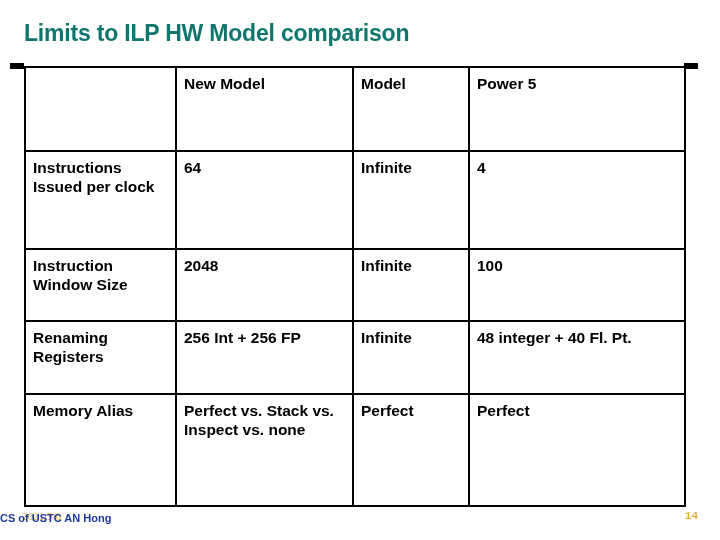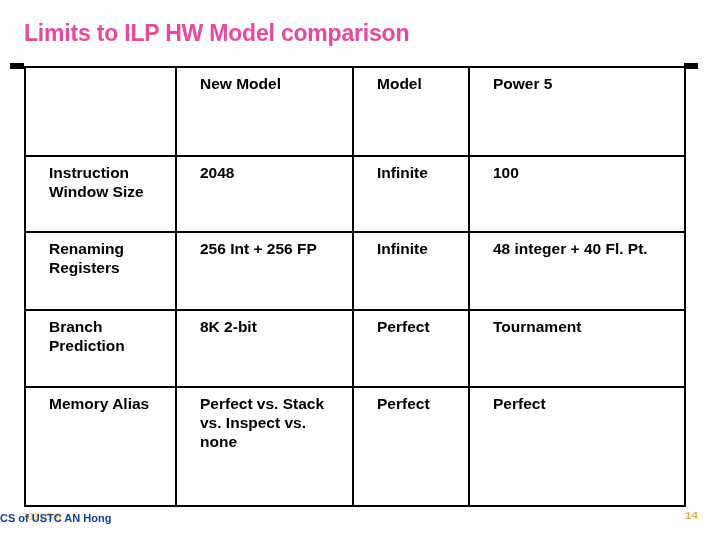--- a/index.html
+++ b/index.html
@@ -15,21 +15,21 @@
     position: relative;
   }
 
   
   #slide-title {
     position: absolute;
     left: 24px;
     top: 20px;
     font-size: 23px;
     font-weight: bold;
-    color: #ec4899;
+    color: #0f766e;
     letter-spacing: -0.2px;
     white-space: nowrap;
   }
 
   
   #table-wrap {
     position: absolute;
     left: 24px;
     top: 66px;
     width: 660px;
@@ -50,21 +50,21 @@
   table#spec-table {
     border-collapse: collapse;
     width: 660px;
     height: 441px;
     table-layout: fixed;
   }
   table#spec-table td,
   table#spec-table th {
     border: 2px solid #000000;
     vertical-align: top;
-    padding: 7px 6px 4px 23px;
+    padding: 7px 6px 4px 7px;
     font-size: 15.5px;
     font-weight: bold;
     color: #000000;
     line-height: 1.22;
     text-align: left;
   }
   
   col.c0 { width: 151px; }
   col.c1 { width: 177px; }
   col.c2 { width: 116px; }
@@ -134,41 +134,41 @@
         <col class="c3">
     </colgroup>
     <tbody>
       <tr class="header-row">
         <td></td>
         <td>New Model</td>
         <td>Model</td>
         <td>Power 5</td>
       </tr>
 
+      <tr class="r1">
+        <td>Instructions Issued per clock</td>
+        <td class="red-value">64</td>
+        <td>Infinite</td>
+        <td>4</td>
+      </tr>
 
       <tr class="r2">
         <td>Instruction Window Size</td>
         <td class="red-value">2048</td>
         <td>Infinite</td>
         <td>100</td>
       </tr>
 
       <tr class="r3">
         <td>Renaming Registers</td>
         <td class="red-value">256 Int + 256 FP</td>
         <td>Infinite</td>
         <td>48 integer + 40 Fl. Pt.</td>
       </tr>
 
-      <tr class="r4">
-        <td>Branch Prediction</td>
-        <td class="red-value">8K 2-bit</td>
-        <td>Perfect</td>
-        <td>Tournament</td>
-      </tr>
 
 
       <tr class="r6">
         <td>Memory Alias</td>
         <td class="red-value">Perfect vs. Stack vs. Inspect vs. none</td>
         <td>Perfect</td>
         <td>Perfect</td>
       </tr>
     </tbody>
   </table>

